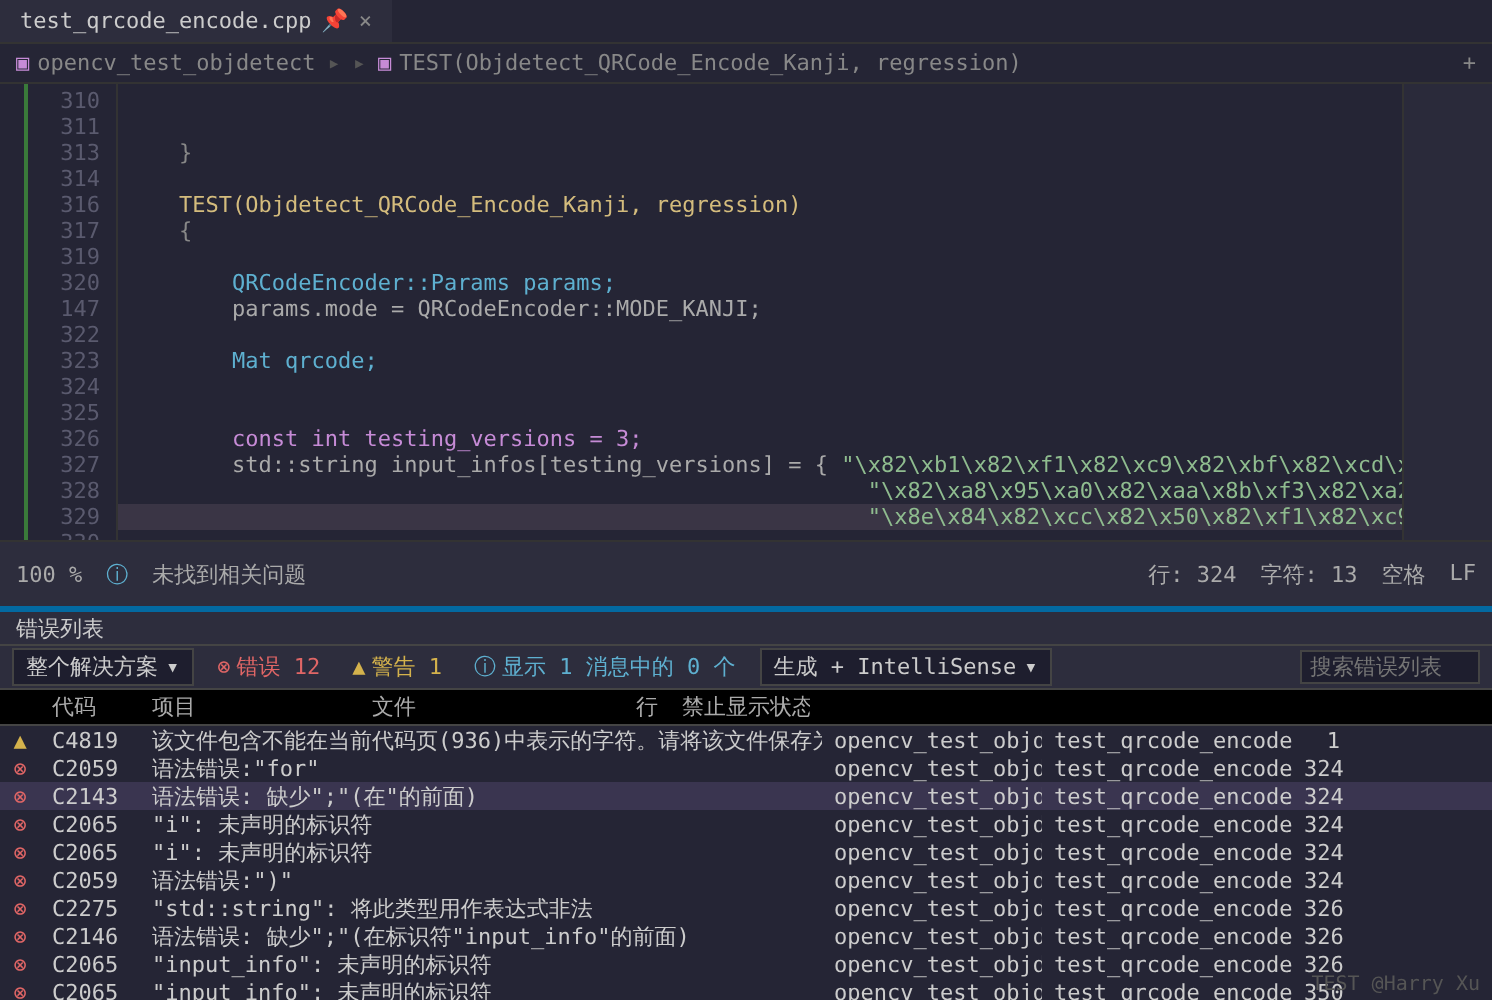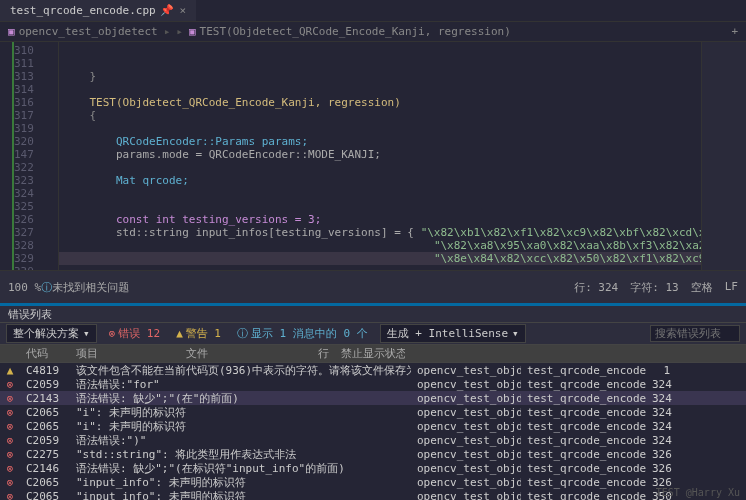--- a/index.html
+++ b/index.html
@@ -5,36 +5,36 @@
 *{margin:0;padding:0;box-sizing:border-box;font-family:Consolas,monospace;font-size:11px}
 body{background:#1e1e2e;color:#ccc;width:746px;height:500px;overflow:hidden;display:flex;flex-direction:column}
 .tab-bar{background:#252535;height:22px;display:flex;align-items:center;border-bottom:1px solid #333}
 .tab{padding:3px 10px;background:#2d2d3d;color:#ccc;display:flex;align-items:center;gap:5px;height:100%}
 .tab .x{color:#888;cursor:pointer}
 .breadcrumb{background:#252535;height:20px;display:flex;align-items:center;padding:0 8px;gap:6px;color:#888;border-bottom:1px solid #333}
 .breadcrumb span{display:flex;align-items:center;gap:4px}
 .bc-sep{color:#555}
 .plus{margin-left:auto;color:#888}
 .editor-wrap{flex:1;display:flex;overflow:hidden;position:relative}
-.gutter{width:45px;background:#252535;color:#5a5a6e;text-align:left;padding:2px 8px 2px 0;line-height:13px;border-right:1px solid #333}
+.gutter{width:45px;background:#252535;color:#5a5a6e;text-align:right;padding:2px 8px 2px 0;line-height:13px;border-right:1px solid #333}
 .marker-col{width:14px;background:#252535;border-right:2px solid #3a7a3a}
 .code{flex:1;background:#252535;padding:2px 4px;line-height:13px;white-space:pre;overflow:hidden;color:#aaa}
 .minimap{width:45px;background:#2a2a3a;border-left:1px solid #333}
 .kw{color:#c68bd6}.str{color:#8fbc8f}.fn{color:#d4bc7d}.ty{color:#5eb0d0}
 .hl-line{background:#3a3545;display:block;margin:0 -4px;padding:0 4px}
-.status{background:#2d2d3d;height:18px;display:flex;align-items:center;padding:16px 8px;color:#aaa;border-top:1px solid #333}
+.status{background:#2d2d3d;height:18px;display:flex;align-items:center;padding:16px 8px;color:#aaa;gap:12px;border-top:1px solid #333}
 .status .right{margin-left:auto;display:flex;gap:12px}
 .err-header{background:#2d2d3d;height:20px;display:flex;align-items:center;padding:0 8px;color:#ccc;border-top:3px solid #0369a1;border-bottom:1px solid #444}
 .err-toolbar{background:#2d2d3d;height:22px;display:flex;align-items:center;padding:0 6px;gap:8px;border-bottom:1px solid #444}
 .dd{background:#1e1e2e;border:1px solid #444;padding:1px 6px;color:#ccc;display:flex;align-items:center;gap:4px}
 .chip{display:flex;align-items:center;gap:3px;padding:1px 4px}
 .chip.err{color:#e06666}.chip.warn{color:#d4b24c}.chip.info{color:#5eb0d0}
 .search{margin-left:auto;background:#1e1e2e;border:1px solid #444;padding:1px 4px;color:#888;width:90px}
 .err-table{flex:0 0 155px;overflow-y:auto;background:#252535}
-.err-head{display:flex;background:#404040;color:#aaa;border-bottom:1px solid #444;height:18px;align-items:center}
+.err-head{display:flex;background:#000000;color:#aaa;border-bottom:1px solid #444;height:18px;align-items:center}
 .err-head div,.err-row div{padding:1px 6px;overflow:hidden;white-space:nowrap}
 .c-icon{width:20px;flex:0 0 20px;text-align:center}
 .c-code{width:50px;flex:0 0 50px}
 .c-desc{flex:1}
 .c-proj{width:110px;flex:0 0 110px}
 .c-file{width:125px;flex:0 0 125px}
 .c-line{width:30px;flex:0 0 30px;text-align:right}
 .c-supp{width:70px;flex:0 0 70px}
 .err-row{display:flex;color:#ccc;height:14px;align-items:center}
 .err-row.sel{background:#3a3550}

